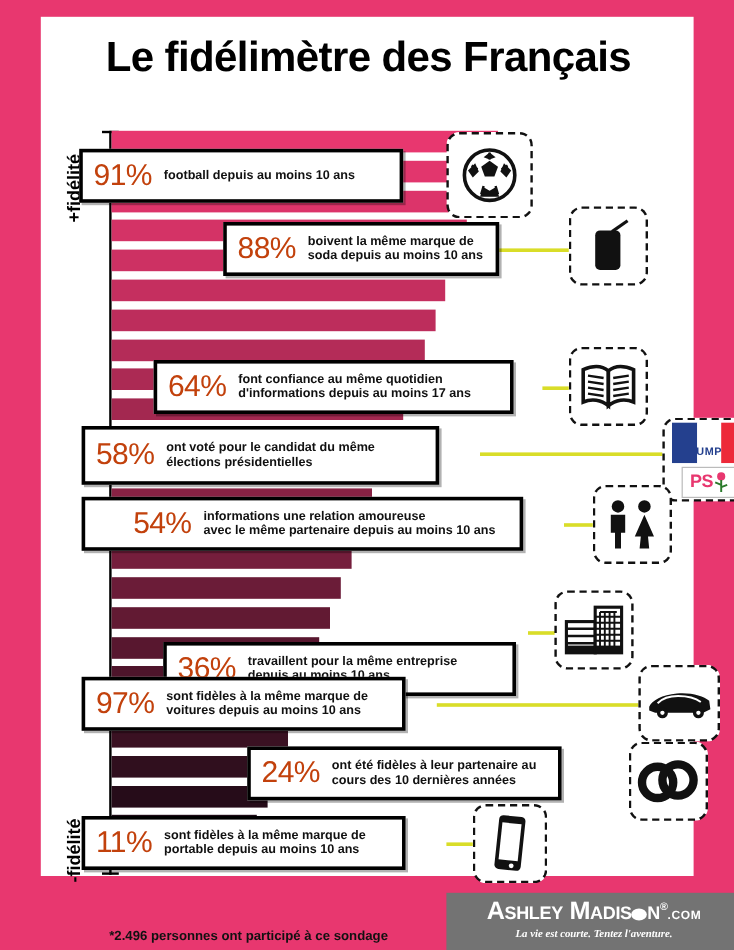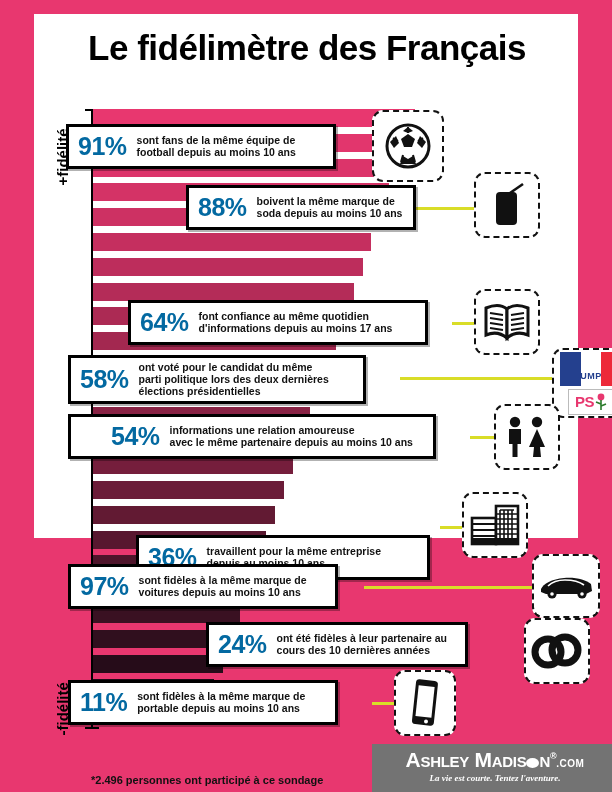--- a/index.html
+++ b/index.html
@@ -7,21 +7,21 @@
     width: 612px; height: 792px;
     font-family: "Liberation Sans", sans-serif;
     overflow: hidden;
   }
   body { background: #e8376f; position: relative; }
 
   
   #page {
     position: absolute;
     left: 34px; top: 14px;
-    width: 544px; height: 524px;
+    width: 544px; height: 716px;
     background: #ffffff;
   }
 
   
   #title {
     position: absolute;
     left: 6px; top: 14px;
     width: 534px;
     text-align: center;
     font-size: 35px;
@@ -79,22 +79,22 @@
     background: #fff;
     border: 3px solid #000;
     box-shadow: 2px 2px 0 rgba(0,0,0,0.30);
     display: flex;
     align-items: center;
     padding: 4px 9px 5px 9px;
     z-index: 6;
   }
   .pct {
     font-size: 25px;
-    font-weight: bold;
-    color: #0369a1;
+    font-weight: normal;
+    color: #c2410c;
     letter-spacing: -0.5px;
     white-space: nowrap;
     padding-right: 10px;
     line-height: 1;
   }
   .desc {
     font-size: 10.5px;
     font-weight: bold;
     line-height: 1.16;
     color: #111;
@@ -250,21 +250,20 @@
   <div class="connector" style="left:366px; top:363px; width:152px;"></div>
   <div class="connector" style="left:436px; top:422px; width:24px;"></div>
   <div class="connector" style="left:406px; top:512px; width:24px;"></div>
   <div class="connector" style="left:330px; top:572px; width:168px;"></div>
   <div class="connector" style="left:396px; top:630px; width:22px;"></div>
   <div class="connector" style="left:338px; top:688px; width:22px;"></div>
 
   <div class="callout" style="left:32px; top:110px; width:270px; height:45px;">
     <div class="pct">91%</div>
     <div class="desc">
-      <div>sont fans de la même équipe de</div>
       <div>football depuis au moins 10 ans</div>
     </div>
   </div>
 
   <div class="callout" style="left:152px; top:171px; width:230px; height:45px;">
     <div class="pct">88%</div>
     <div class="desc">
       <div>boivent la même marque de</div>
       <div>soda depuis au moins 10 ans</div>
     </div>
@@ -275,21 +274,20 @@
     <div class="desc">
       <div>font confiance au même quotidien</div>
       <div>d'informations depuis au moins 17 ans</div>
     </div>
   </div>
 
   <div class="callout" style="left:34px; top:341px; width:298px; height:49px;">
     <div class="pct">58%</div>
     <div class="desc">
       <div>ont voté pour le candidat du même</div>
-      <div>parti politique lors des deux dernières</div>
       <div>élections présidentielles</div>
     </div>
   </div>
 
   <div class="callout" style="left:34px; top:400px; width:368px; height:45px;padding-left:40px;">
     <div class="pct">54%</div>
     <div class="desc">
       <div>informations une relation amoureuse</div>
       <div>avec le même partenaire depuis au moins 10 ans</div>
     </div>

